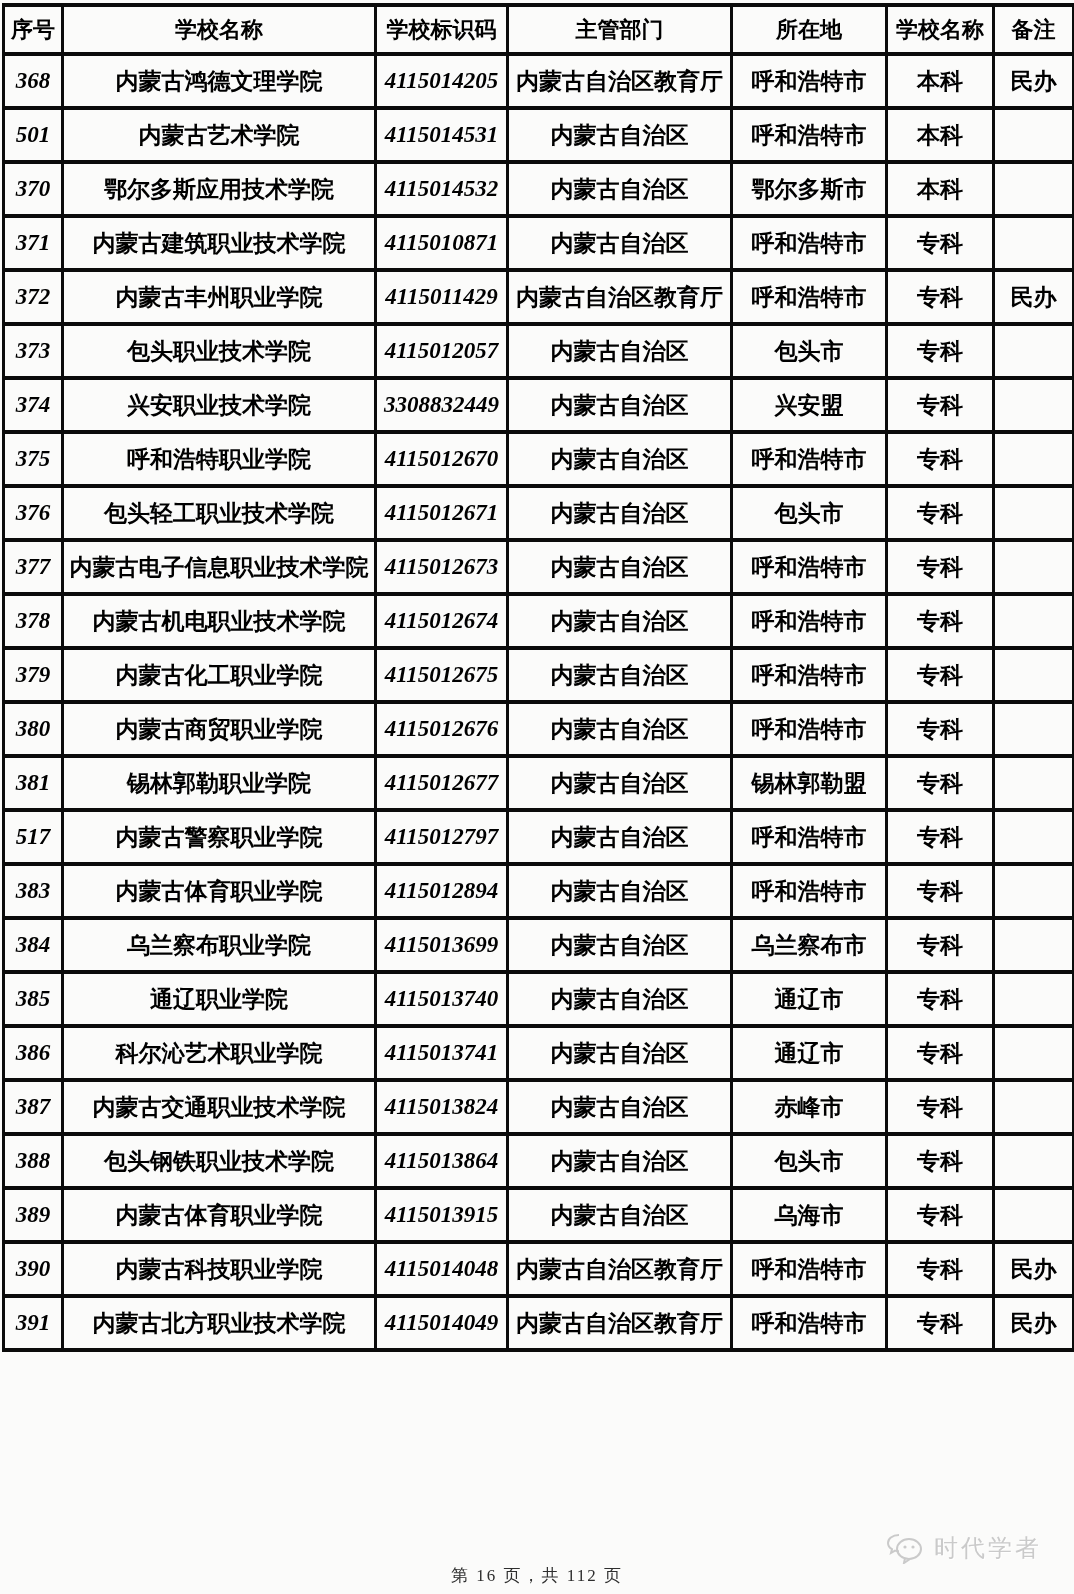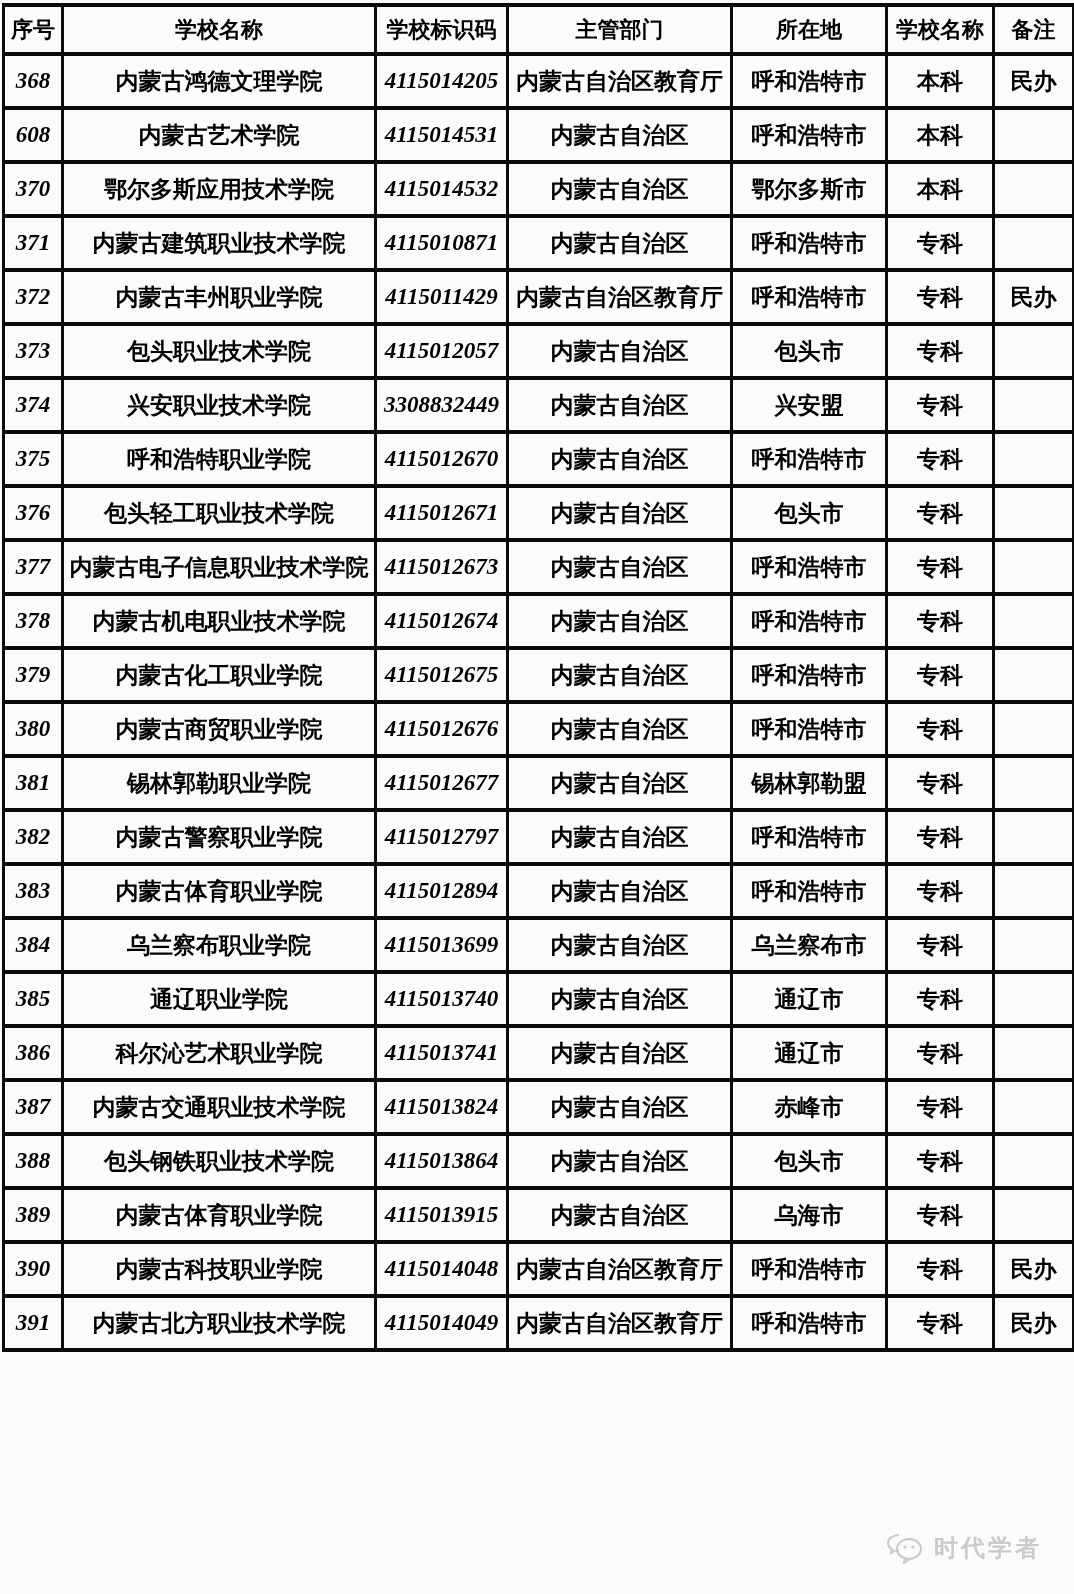--- a/index.html
+++ b/index.html
@@ -50,21 +50,21 @@
     top: 1522px; bottom: 0;
   }
   .watermark {
     position: absolute;
     top: 10px; right: 32px;
     display: flex;
     align-items: center;
     gap: 9px;
     color: #cacaca;
     text-shadow: 1px 1px 0 #ffffff;
-    font-weight: bold;
+    font-weight: normal;
     font-size: 24px;
     letter-spacing: 3px;
     user-select: none;
   }
   .watermark svg { display: block; }
   .page-number {
     position: absolute;
     top: 42px;
     left: 0; right: 0;
     text-align: center;
@@ -103,21 +103,21 @@
         <tr>
           <td class="num">368</td>
           <td>内蒙古鸿德文理学院</td>
           <td class="num">4115014205</td>
           <td>内蒙古自治区教育厅</td>
           <td>呼和浩特市</td>
           <td>本科</td>
           <td>民办</td>
         </tr>
         <tr>
-          <td class="num">608</td>
+          <td class="num">501</td>
           <td>内蒙古艺术学院</td>
           <td class="num">4115014531</td>
           <td>内蒙古自治区</td>
           <td>呼和浩特市</td>
           <td>本科</td>
           <td></td>
         </tr>
         <tr>
           <td class="num">370</td>
           <td>鄂尔多斯应用技术学院</td>
@@ -220,21 +220,21 @@
         <tr>
           <td class="num">381</td>
           <td>锡林郭勒职业学院</td>
           <td class="num">4115012677</td>
           <td>内蒙古自治区</td>
           <td>锡林郭勒盟</td>
           <td>专科</td>
           <td></td>
         </tr>
         <tr>
-          <td class="num">382</td>
+          <td class="num">517</td>
           <td>内蒙古警察职业学院</td>
           <td class="num">4115012797</td>
           <td>内蒙古自治区</td>
           <td>呼和浩特市</td>
           <td>专科</td>
           <td></td>
         </tr>
         <tr>
           <td class="num">383</td>
           <td>内蒙古体育职业学院</td>
@@ -329,15 +329,16 @@
             <path d="M20 26 L19 31 L25 27"></path>
           </g>
           <g fill="#cacaca">
             <circle cx="20" cy="15" r="1.6"></circle>
             <circle cx="28" cy="15" r="1.6"></circle>
           </g>
         </svg>
       </span>
       <span>时代学者</span>
     </div>
+    <div class="page-number">第 16 页，共 112 页</div>
   </div>
 
 </div>
 
 </body></html>

